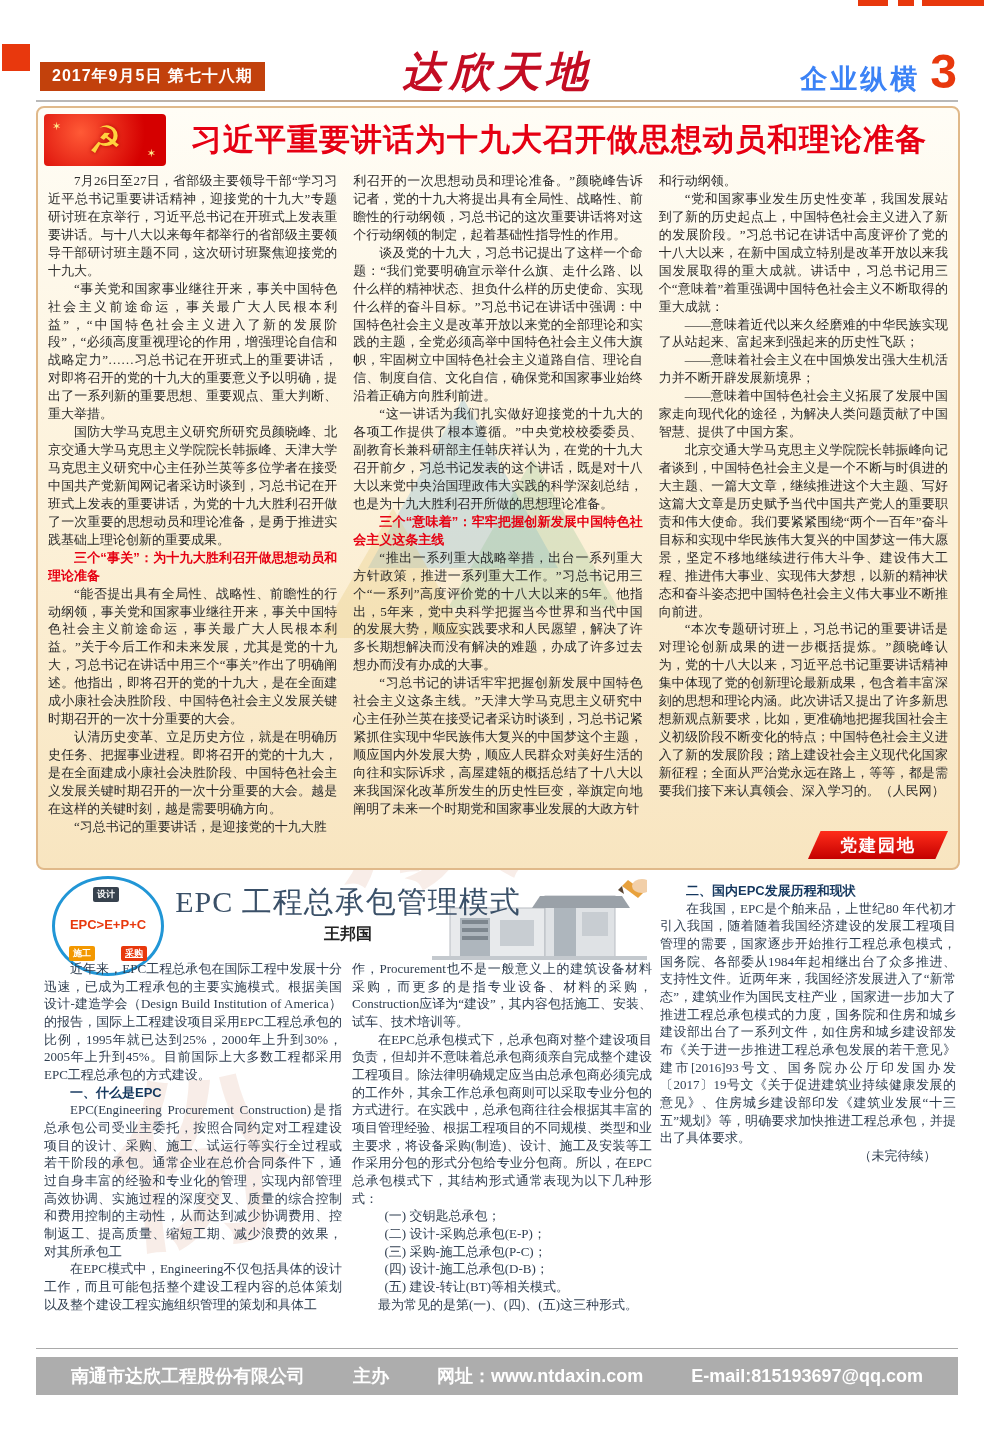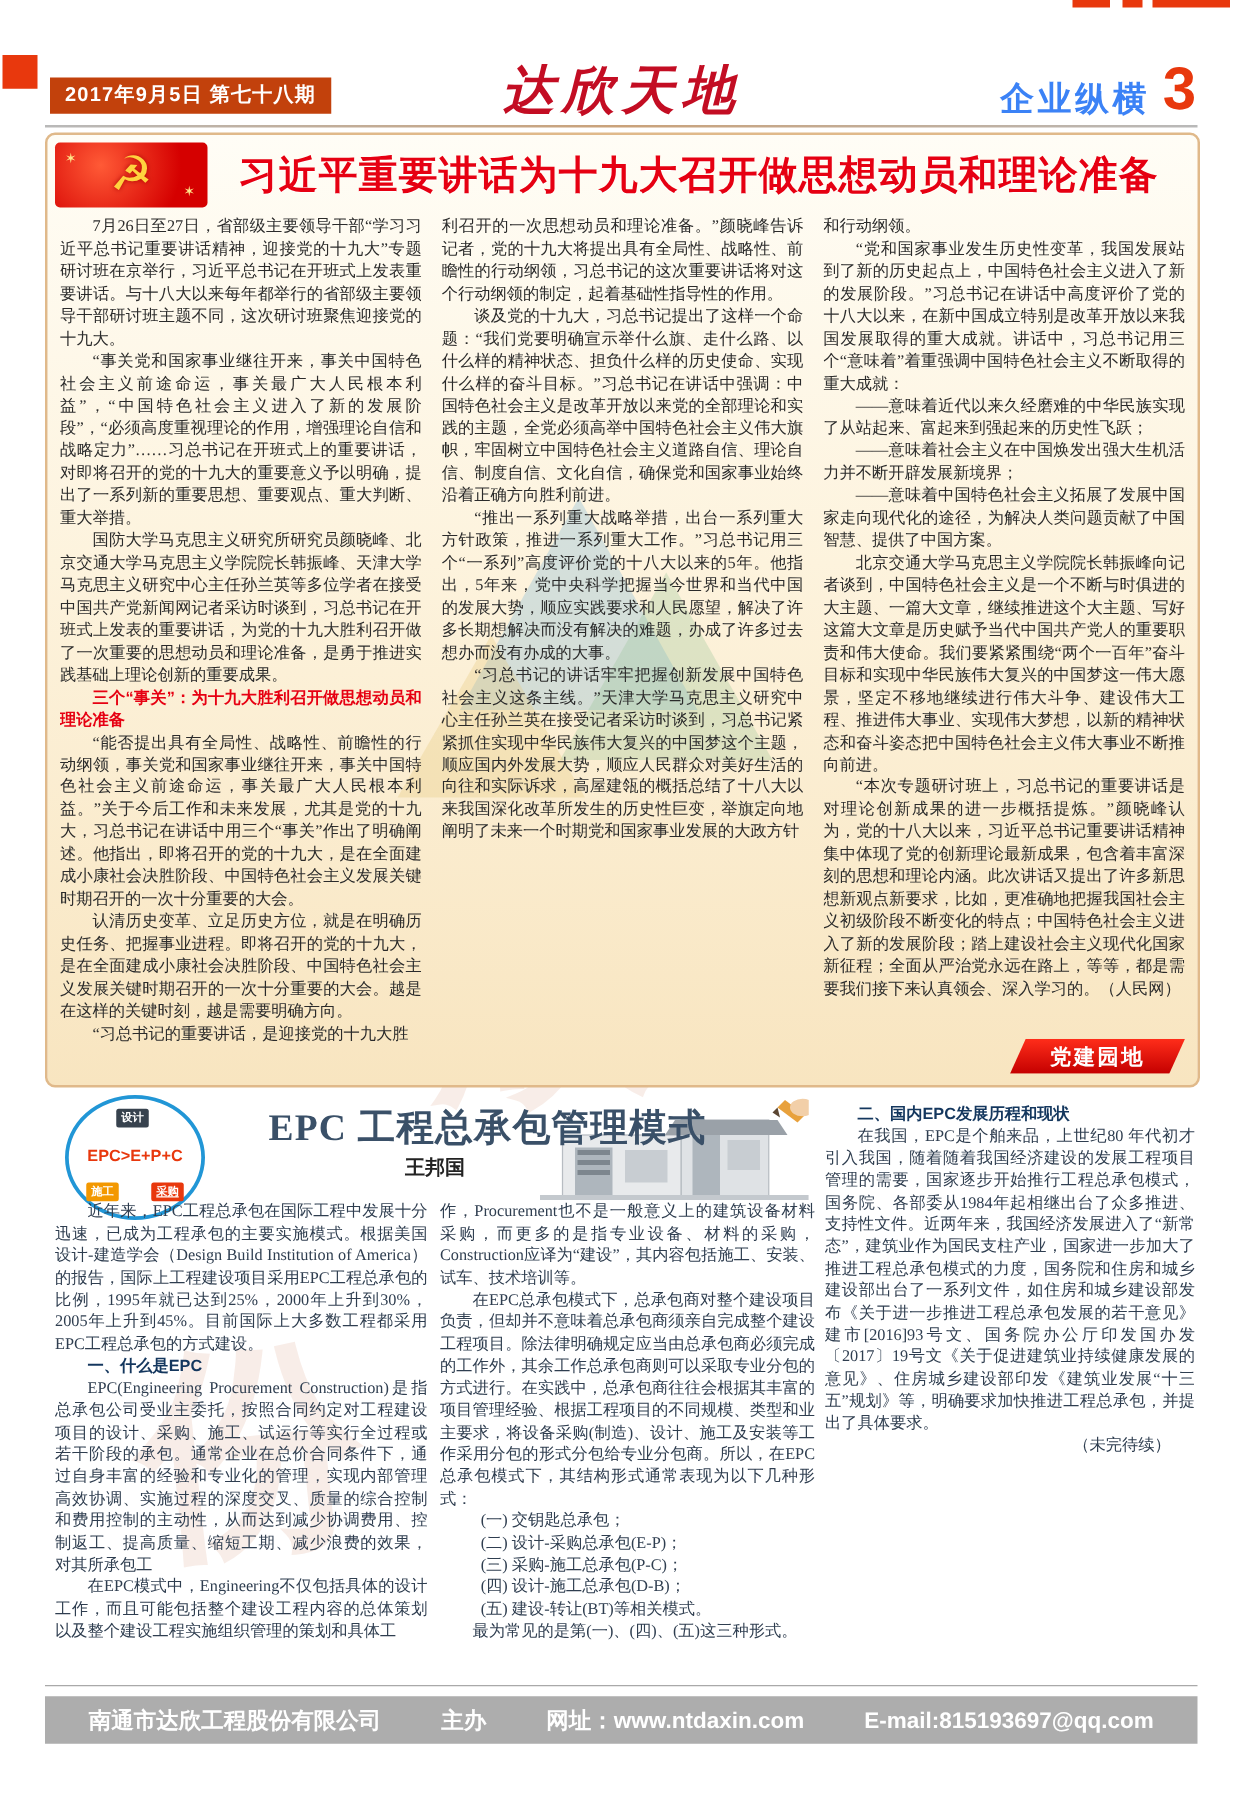--- a/index.html
+++ b/index.html
@@ -67,22 +67,22 @@
   .epc-logo{position:absolute;left:52px;top:876px;width:106px;height:94px;
     border:3px solid #2196d6;border-radius:50%;background:#fff;z-index:2;}
   .epc-formula{position:absolute;left:0;right:0;top:38px;text-align:center;
     color:#e8380d;font-family:"Liberation Sans",sans-serif;font-weight:bold;font-size:13px;}
   .epc-node{position:absolute;font-size:9px;color:#fff;padding:1px 4px;border-radius:2px;
     font-family:"Liberation Sans",sans-serif;font-weight:bold;}
   .epc-node.top{left:38px;top:8px;background:#37424e;}
   .epc-node.bl{left:14px;bottom:12px;background:#f39800;}
   .epc-node.br{right:14px;bottom:12px;background:#e8380d;text-decoration:underline;}
   .epc-title{position:absolute;left:168px;top:882px;width:360px;text-align:center;
-    font-family:"Liberation Serif",serif;font-weight:bold;font-size:30px;
-    color:#3a5068;letter-spacing:1px;z-index:2;margin-left:42px;}
+    font-family:"Liberation Serif",serif;font-weight:normal;font-size:30px;
+    color:#3a5068;letter-spacing:1px;z-index:2;}
   .epc-author{position:absolute;left:168px;top:924px;width:360px;text-align:center;
     font-size:16px;font-weight:bold;color:#222;z-index:2;}
   .house{position:absolute;left:432px;top:878px;z-index:1;}
   .a2-col{position:absolute;overflow:hidden;text-align:justify;
     font-size:13px;line-height:1.36;color:#2f3e50;z-index:2;}
   #a2c1{left:44px;top:960px;width:298px;height:392px;}
   #a2c2{left:352px;top:960px;width:300px;height:392px;}
   #a2c3{left:660px;top:882px;width:296px;height:470px;}
   
   .footline{position:absolute;left:36px;top:1348px;width:922px;height:1px;background:#a9a9a9;}
@@ -131,20 +131,22 @@
           <div class="para">“事关党和国家事业继往开来，事关中国特色社会主义前途命运，事关最广大人民根本利益”，“中国特色社会主义进入了新的发展阶段”，“必须高度重视理论的作用，增强理论自信和战略定力”……习总书记在开班式上的重要讲话，对即将召开的党的十九大的重要意义予以明确，提出了一系列新的重要思想、重要观点、重大判断、重大举措。</div>
           <div class="para">国防大学马克思主义研究所研究员颜晓峰、北京交通大学马克思主义学院院长韩振峰、天津大学马克思主义研究中心主任孙兰英等多位学者在接受中国共产党新闻网记者采访时谈到，习总书记在开班式上发表的重要讲话，为党的十九大胜利召开做了一次重要的思想动员和理论准备，是勇于推进实践基础上理论创新的重要成果。</div>
           <div class="subhead">三个“事关”：为十九大胜利召开做思想动员和理论准备</div>
           <div class="para">“能否提出具有全局性、战略性、前瞻性的行动纲领，事关党和国家事业继往开来，事关中国特色社会主义前途命运，事关最广大人民根本利益。”关于今后工作和未来发展，尤其是党的十九大，习总书记在讲话中用三个“事关”作出了明确阐述。他指出，即将召开的党的十九大，是在全面建成小康社会决胜阶段、中国特色社会主义发展关键时期召开的一次十分重要的大会。</div>
           <div class="para">认清历史变革、立足历史方位，就是在明确历史任务、把握事业进程。即将召开的党的十九大，是在全面建成小康社会决胜阶段、中国特色社会主义发展关键时期召开的一次十分重要的大会。越是在这样的关键时刻，越是需要明确方向。</div>
           <div class="para">“习总书记的重要讲话，是迎接党的十九大胜</div>
         </div>
       <div class="col">
           <div class="para cont">利召开的一次思想动员和理论准备。”颜晓峰告诉记者，党的十九大将提出具有全局性、战略性、前瞻性的行动纲领，习总书记的这次重要讲话将对这个行动纲领的制定，起着基础性指导性的作用。</div>
           <div class="para">谈及党的十九大，习总书记提出了这样一个命题：“我们党要明确宣示举什么旗、走什么路、以什么样的精神状态、担负什么样的历史使命、实现什么样的奋斗目标。”习总书记在讲话中强调：中国特色社会主义是改革开放以来党的全部理论和实践的主题，全党必须高举中国特色社会主义伟大旗帜，牢固树立中国特色社会主义道路自信、理论自信、制度自信、文化自信，确保党和国家事业始终沿着正确方向胜利前进。</div>
+          <div class="para">“这一讲话为我们扎实做好迎接党的十九大的各项工作提供了根本遵循。”中央党校校委委员、副教育长兼科研部主任韩庆祥认为，在党的十九大召开前夕，习总书记发表的这个讲话，既是对十八大以来党中央治国理政伟大实践的科学深刻总结，也是为十九大胜利召开所做的思想理论准备。</div>
+          <div class="subhead">三个“意味着”：牢牢把握创新发展中国特色社会主义这条主线</div>
           <div class="para">“推出一系列重大战略举措，出台一系列重大方针政策，推进一系列重大工作。”习总书记用三个“一系列”高度评价党的十八大以来的5年。他指出，5年来，党中央科学把握当今世界和当代中国的发展大势，顺应实践要求和人民愿望，解决了许多长期想解决而没有解决的难题，办成了许多过去想办而没有办成的大事。</div>
           <div class="para">“习总书记的讲话牢牢把握创新发展中国特色社会主义这条主线。”天津大学马克思主义研究中心主任孙兰英在接受记者采访时谈到，习总书记紧紧抓住实现中华民族伟大复兴的中国梦这个主题，顺应国内外发展大势，顺应人民群众对美好生活的向往和实际诉求，高屋建瓴的概括总结了十八大以来我国深化改革所发生的历史性巨变，举旗定向地阐明了未来一个时期党和国家事业发展的大政方针</div>
         </div>
       <div class="col">
           <div class="para cont">和行动纲领。</div>
           <div class="para">“党和国家事业发生历史性变革，我国发展站到了新的历史起点上，中国特色社会主义进入了新的发展阶段。”习总书记在讲话中高度评价了党的十八大以来，在新中国成立特别是改革开放以来我国发展取得的重大成就。讲话中，习总书记用三个“意味着”着重强调中国特色社会主义不断取得的重大成就：</div>
           <div class="para">——意味着近代以来久经磨难的中华民族实现了从站起来、富起来到强起来的历史性飞跃；</div>
           <div class="para">——意味着社会主义在中国焕发出强大生机活力并不断开辟发展新境界；</div>
           <div class="para">——意味着中国特色社会主义拓展了发展中国家走向现代化的途径，为解决人类问题贡献了中国智慧、提供了中国方案。</div>
           <div class="para">北京交通大学马克思主义学院院长韩振峰向记者谈到，中国特色社会主义是一个不断与时俱进的大主题、一篇大文章，继续推进这个大主题、写好这篇大文章是历史赋予当代中国共产党人的重要职责和伟大使命。我们要紧紧围绕“两个一百年”奋斗目标和实现中华民族伟大复兴的中国梦这一伟大愿景，坚定不移地继续进行伟大斗争、建设伟大工程、推进伟大事业、实现伟大梦想，以新的精神状态和奋斗姿态把中国特色社会主义伟大事业不断推向前进。</div>

